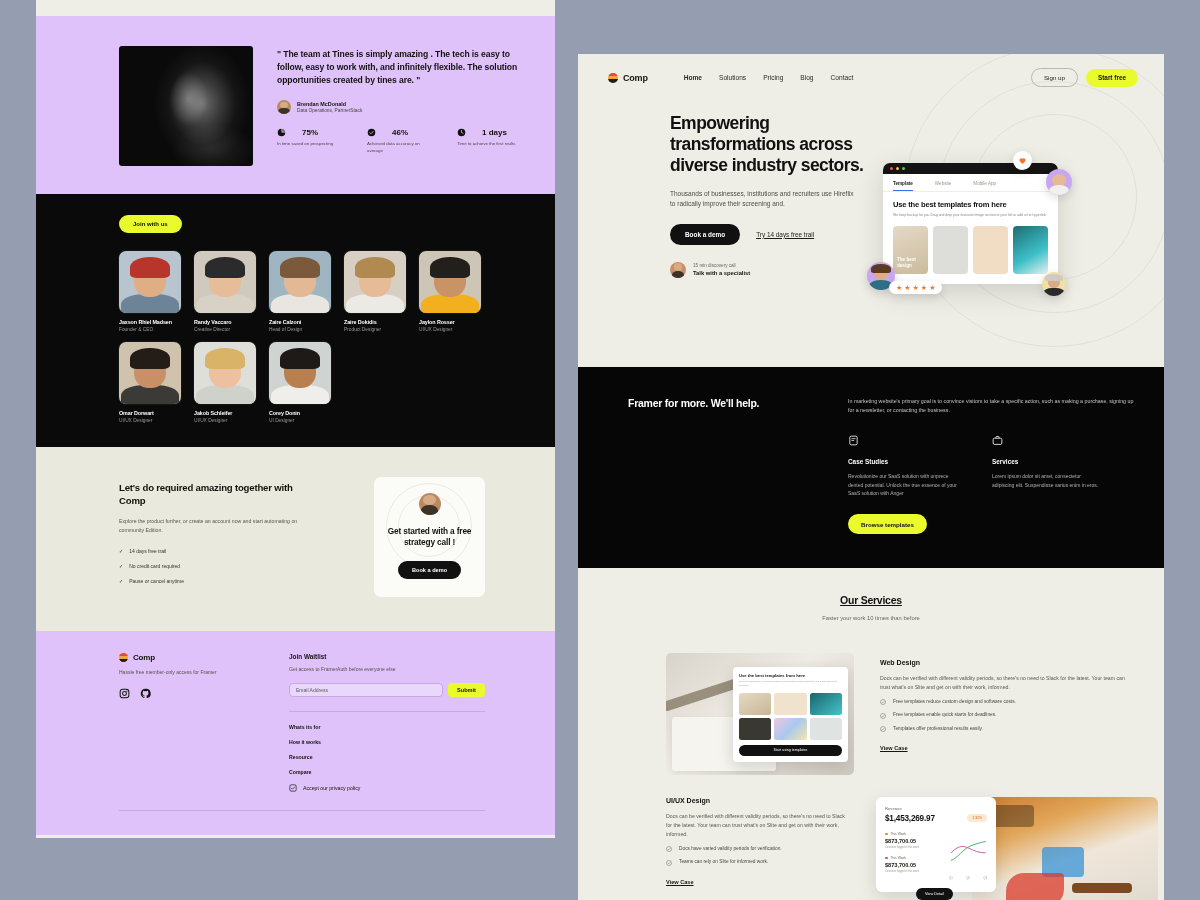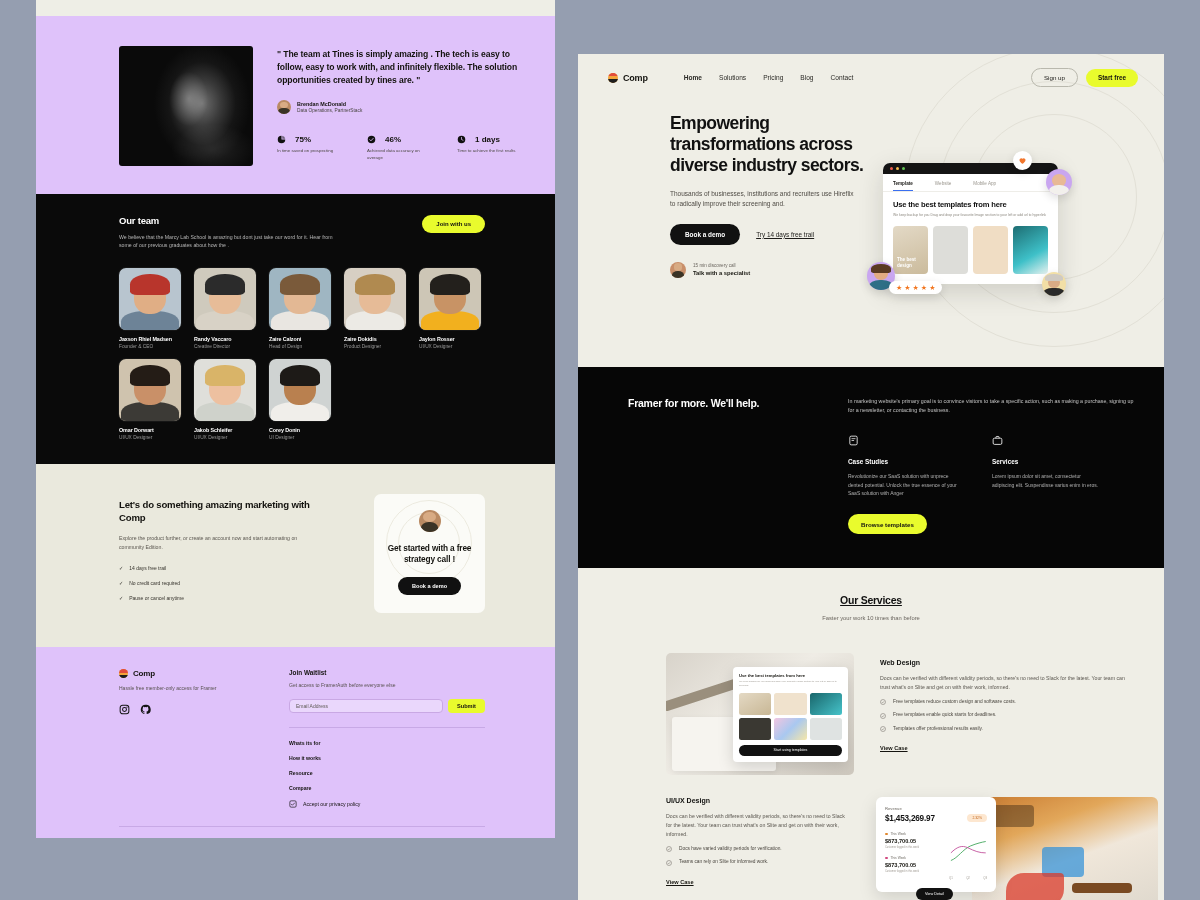--- a/index.html
+++ b/index.html
@@ -37,21 +37,21 @@
   .tm-quote { font-size: 8.6px; line-height: 1.52; font-weight: 700; color: #14130f; letter-spacing: -.1px; }
   .tm-author { display: flex; align-items: center; gap: 6px; margin-top: 13px; }
   .av { border-radius: 50%; flex: none; background: #b98a63; position: relative; overflow: hidden; }
   .av:before { content:""; position:absolute; left:22%; top:10%; width:56%; height:46%; border-radius:50%; background:#d8ab84; }
   .av:after  { content:""; position:absolute; left:10%; top:56%; width:80%; height:58%; border-radius:44% 44% 0 0; background:#3a3326; }
   .av-14 { width: 14px; height: 14px; }
   .tm-a-name { font-size: 5.4px; font-weight: 700; color: #15140f; }
   .tm-a-role { font-size: 4.8px; color: #4a4642; margin-top: 1.5px; }
   .tm-stats { display: flex; gap: 28px; margin-top: 14px; }
   .st { width: 62px; }
-  .st-head { display: flex; align-items: flex-start; gap: 9px; margin-top: 7px; }
+  .st-head { display: flex; align-items: flex-start; gap: 16px; }
   .st-ico { width: 9px; height: 9px; flex: none; }
   .st-val { font-size: 8px; font-weight: 700; color: #14130f; }
   .st-sub { font-size: 4.4px; color: #4c4843; line-height: 1.45; margin-top: 4px; }
 
   
   .team { background: #0a0a0a; padding: 21px 0 24px 0; }
   .team-inner { padding: 0 70px 0 83px; }
   .team-title { color: #fff; font-size: 9.5px; font-weight: 700; letter-spacing: -.2px; }
   .team-head { display:flex; justify-content: space-between; align-items: flex-start; }
   .team-desc { color: #b6b6b6; font-size: 5.2px; line-height: 1.62; margin-top: 7px; max-width: 222px; }
@@ -302,24 +302,20 @@
               <div class="st-sub">Time to achieve the first reults</div>
             </div>
           </div>
         </div>
       </div>
     </section>
 
     <section class="team">
       <div class="team-inner">
         <div class="team-head">
-          <div>
-            <div class="team-title">Our team</div>
-            <div class="team-desc">We believe that the Marcy Lab School is amazing but dont just take our word for it. Hear from some of our previous graduates about how the .</div>
-          </div>
           <button class="btn-lime">Join with us</button>
         </div>
         <div class="team-grid" id="team-grid">
             <div class="member">
               <div class="m-photo">
                 <div class="bg" style="background:#b8c5cf"></div>
                 <div class="body" style="background:#6d8397"></div>
                 <div class="face" style="background:#e0ae85"></div>
                 <div class="hair" style="background:#b8352c"></div>
               </div>
@@ -396,21 +392,21 @@
               <div class="m-name">Corey Donin</div>
               <div class="m-role">UI Designer</div>
             </div>
           </div>
       </div>
     </section>
 
     <section class="cta">
       <div class="cta-inner">
         <div class="cta-left">
-          <div class="cta-title">Let's do something amazing marketing with Comp</div>
+          <div class="cta-title">Let's do required amazing together with Comp</div>
           <div class="cta-desc">Explore the product further, or create an account now and start automating on community Edition.</div>
           <div class="cta-list">
             <div class="cta-li">
                 <span>✓</span>
                 <span>14 days free trail</span>
               </div>
             <div class="cta-li">
                 <span>✓</span>
                 <span>No credit card required</span>
               </div>

